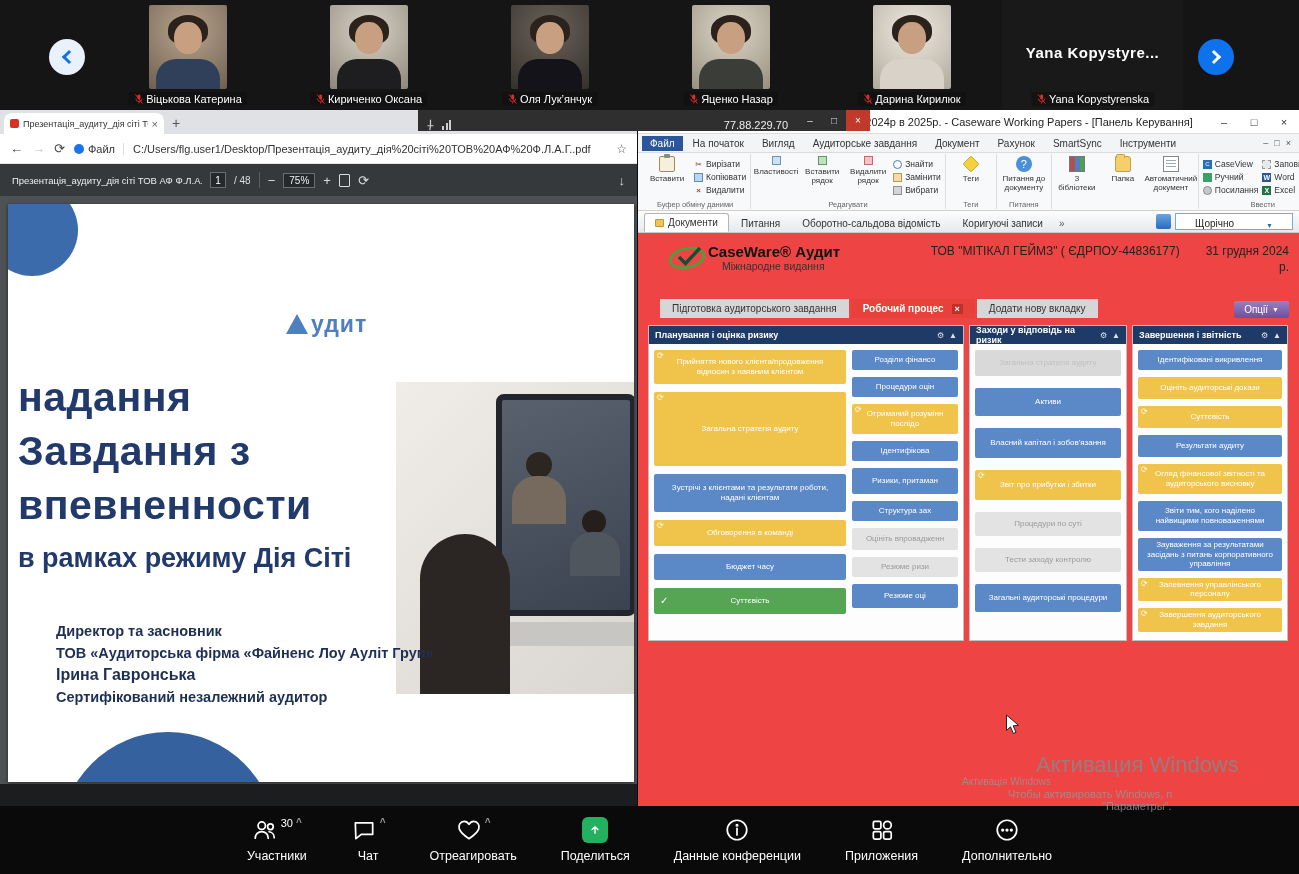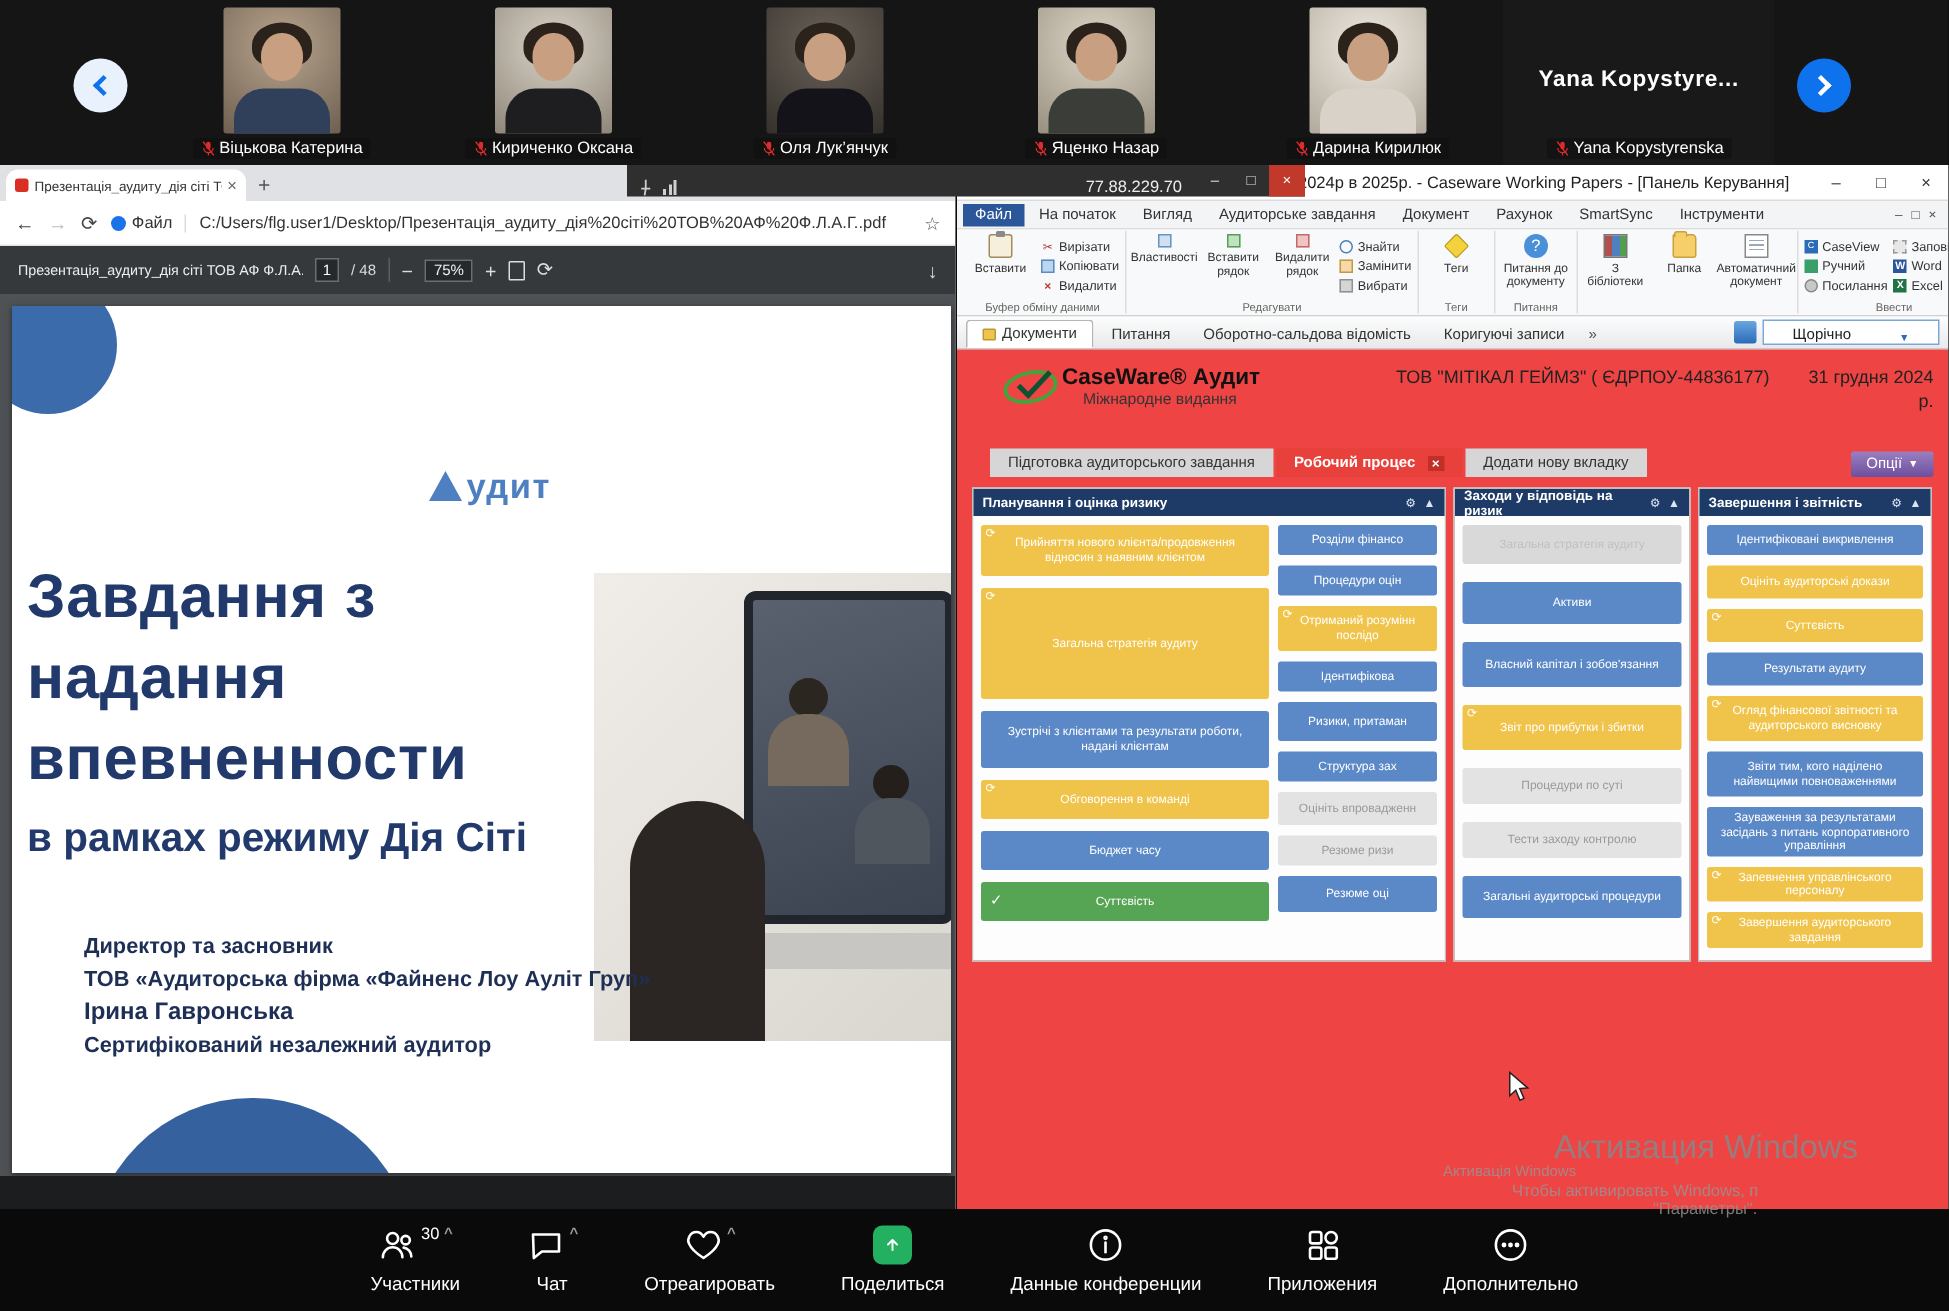--- a/index.html
+++ b/index.html
@@ -346,22 +346,22 @@
       </div>
       <div class="pdf-view">
         <div class="page">
           <div class="circ-tl"></div>
           <div class="circ-bl"></div>
           <div class="slide-logo">
             <span class="tri"></span>
             <span class="lg-txt">удит</span>
           </div>
           <div class="slide-title">
+            <div class="tl">надання</div>
             <div class="tl">Завдання з</div>
-            <div class="tl">надання</div>
             <div class="tl">впевненности</div>
             <div class="slide-sub">в рамках режиму Дія Сіті</div>
           </div>
           <div class="photo">
             <div class="lap-scr">
               <div class="sil sil-h1"></div>
                 <div class="sil-b1 sil"></div>
               <div class="sil sil-h2"></div>
                 <div class="sil-b2 sil"></div>
             </div>

